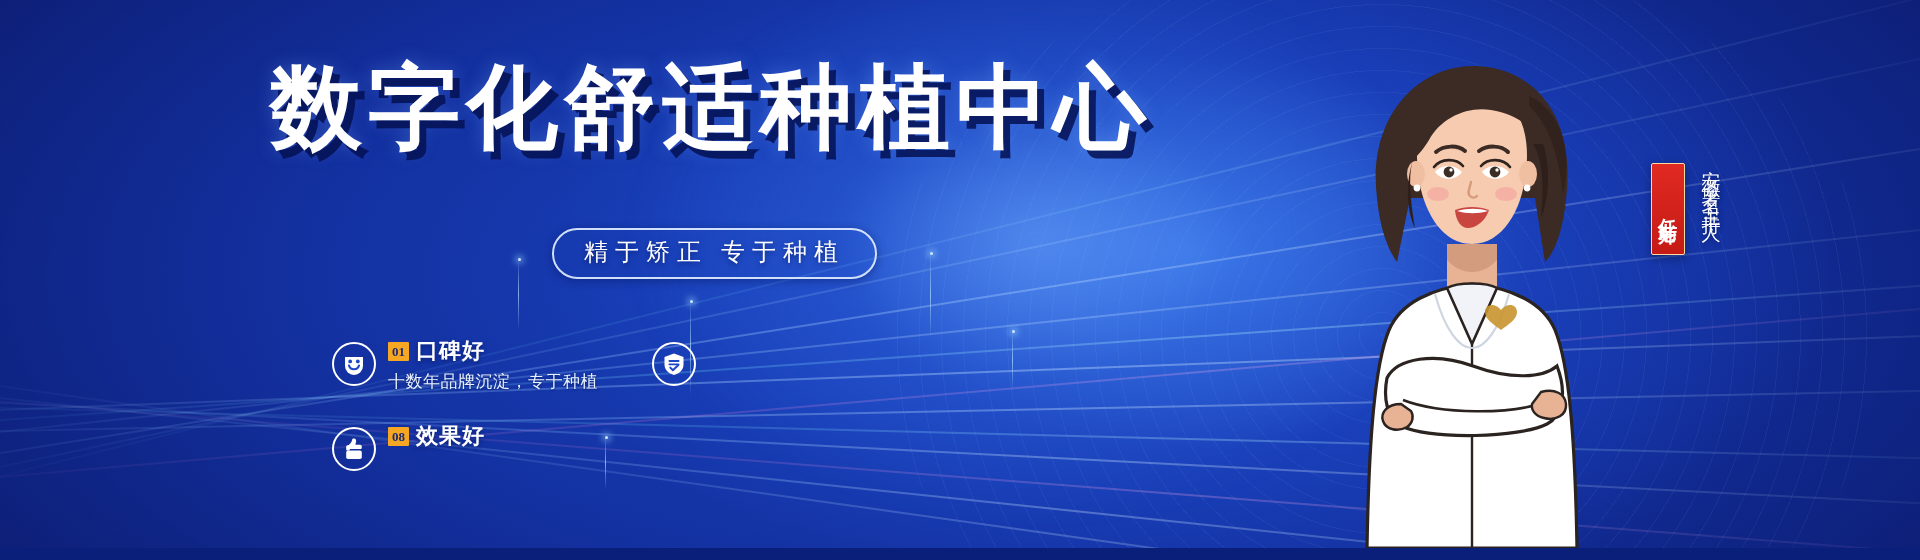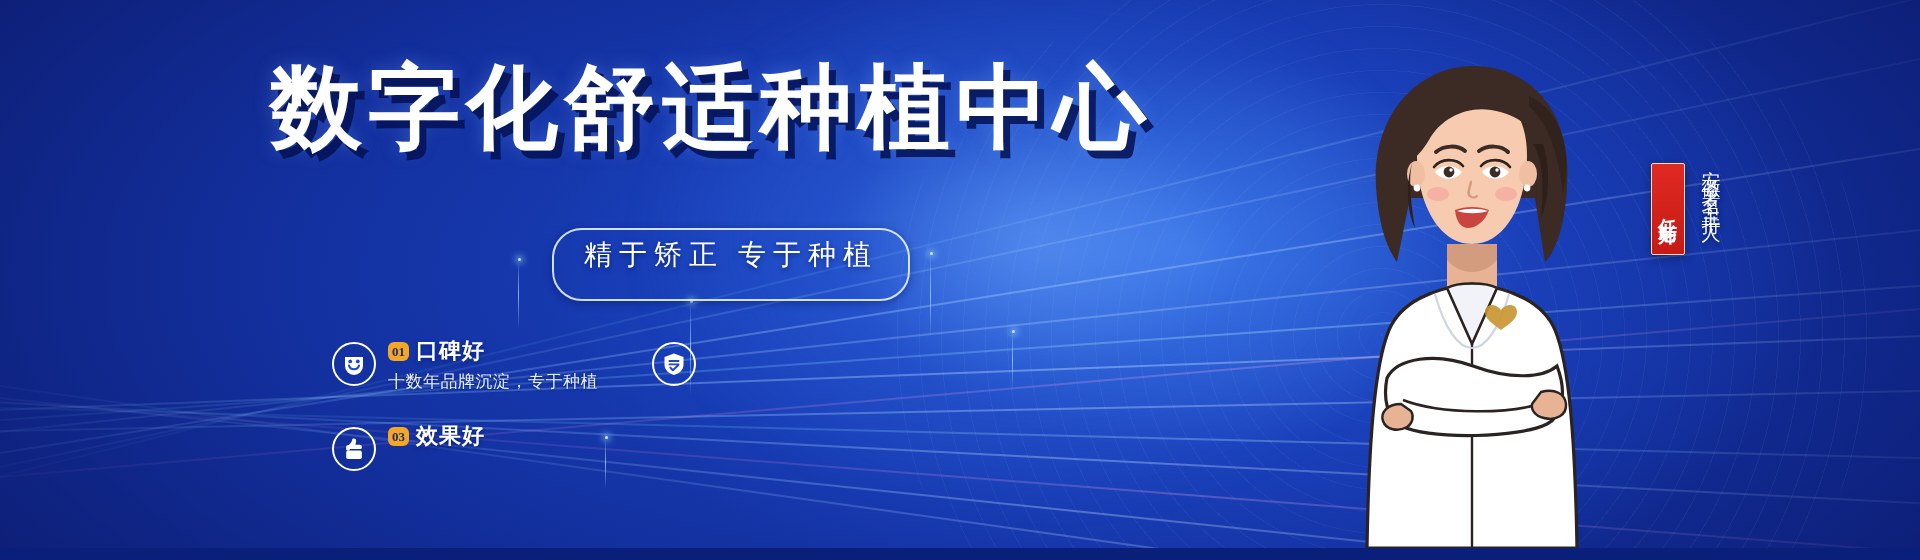--- a/index.html
+++ b/index.html
@@ -45,22 +45,22 @@
 
   .title{
     position:absolute;left:270px;top:62px;
     font-size:92px;line-height:1;font-weight:bold;color:#ffffff;
     letter-spacing:6px;white-space:nowrap;
     text-shadow:7px 8px 0 rgba(4,16,82,.85), 0 0 18px rgba(120,170,255,.35);
   }
 
   .pill{
     position:absolute;left:552px;top:228px;
-    padding:6px 30px 25px;border:2px solid rgba(225,238,255,.92);
-    border-radius:30px;color:#ffffff;font-size:28px;letter-spacing:7px;
+    padding:6px 30px 9px;border:2px solid rgba(225,238,255,.92);
+    border-radius:30px;color:#ffffff;font-size:24px;letter-spacing:7px;
     font-weight:500;white-space:nowrap;
     box-shadow:0 2px 10px rgba(5,20,90,.45);
     text-shadow:0 2px 5px rgba(5,20,90,.6);
   }
 
   .features{position:absolute;left:332px;top:338px;width:640px;}
   .frow{display:flex;}
   .frow + .frow{margin-top:30px;}
   .feature{display:flex;align-items:flex-start;width:325px;}
   .feature.narrow{width:315px;}
@@ -70,21 +70,21 @@
     border:2.5px solid #ffffff;flex:0 0 44px;
     display:flex;align-items:center;justify-content:center;
     margin-top:4px;
   }
   .ficon svg{display:block;}
   .ftext{margin-left:12px;}
   .fhead{display:flex;align-items:center;height:26px;}
   .fnum{
     display:inline-block;background:#f5a623;color:#1b2c6e;
     font-size:13px;font-weight:bold;line-height:15px;
-    padding:2px 4px;border-radius:6px;margin-right:7px;
+    padding:2px 4px;border-radius:1px;margin-right:7px;
   }
   .ftitle{font-size:22px;font-weight:bold;color:#ffffff;letter-spacing:1px;text-shadow:0 2px 4px rgba(5,20,90,.6);}
   .fdesc{
     margin-top:6px;font-size:17px;color:#e8f1ff;letter-spacing:.5px;white-space:nowrap;
     text-shadow:0 1px 3px rgba(5,20,90,.7);
   }
 
   
   .doctor{position:absolute;right:285px;bottom:0;width:330px;height:500px;}
 
@@ -193,21 +193,21 @@
         <div class="feature">
           <div class="ficon">
             <svg width="26" height="26" viewBox="0 0 26 26">
               <path d="M12.9 2.6 c1.9 0 2.5 1.6 2.2 3 l-.7 3.1 h4.4 c1.5 0 2.4 1.1 2 2.5 l-.5 1.9 h-14 V9.5 c2.6 -.9 4.3 -3.2 4.8 -5.6 c.1 -.8 .8 -1.3 1.8 -1.3 z" fill="#ffffff"></path>
               <rect x="5.2" y="14.6" width="15.6" height="8.4" rx="1.8" fill="#ffffff"></rect>
               <rect x="5.2" y="9.4" width="3.6" height="5.2" rx="1" fill="#ffffff"></rect>
             </svg>
           </div>
           <div class="ftext">
             <div class="fhead">
-              <span class="fnum">03</span>
+              <span class="fnum">08</span>
               <span class="ftitle">效果好</span>
             </div>
           </div>
         </div>
 
 
       </div>
 
     </div>
   </div>

